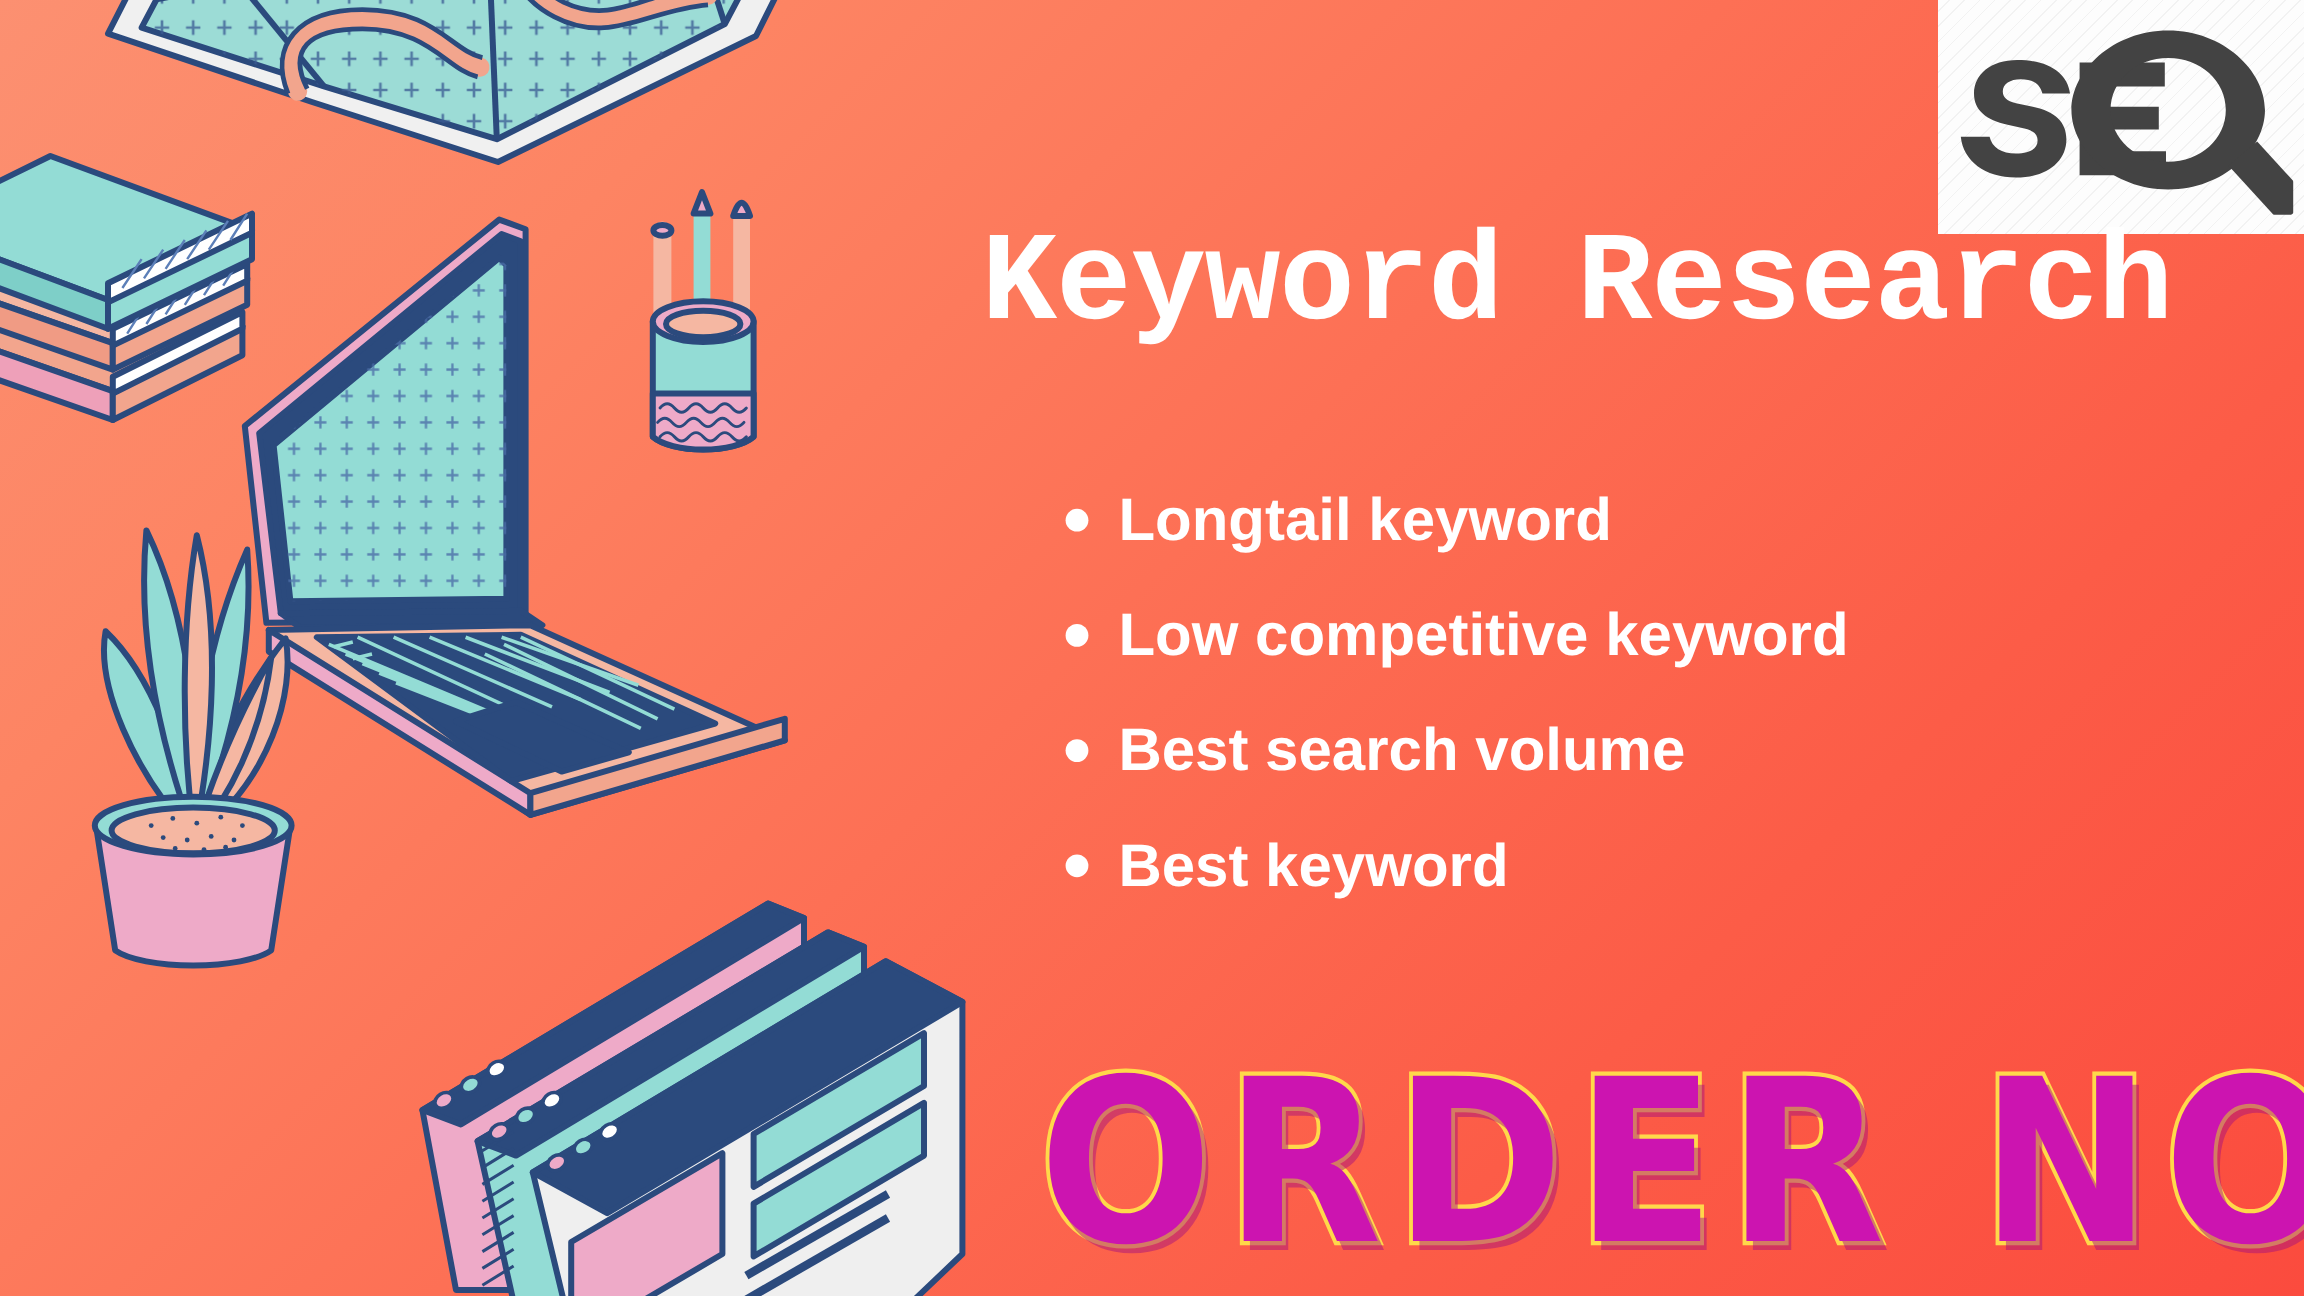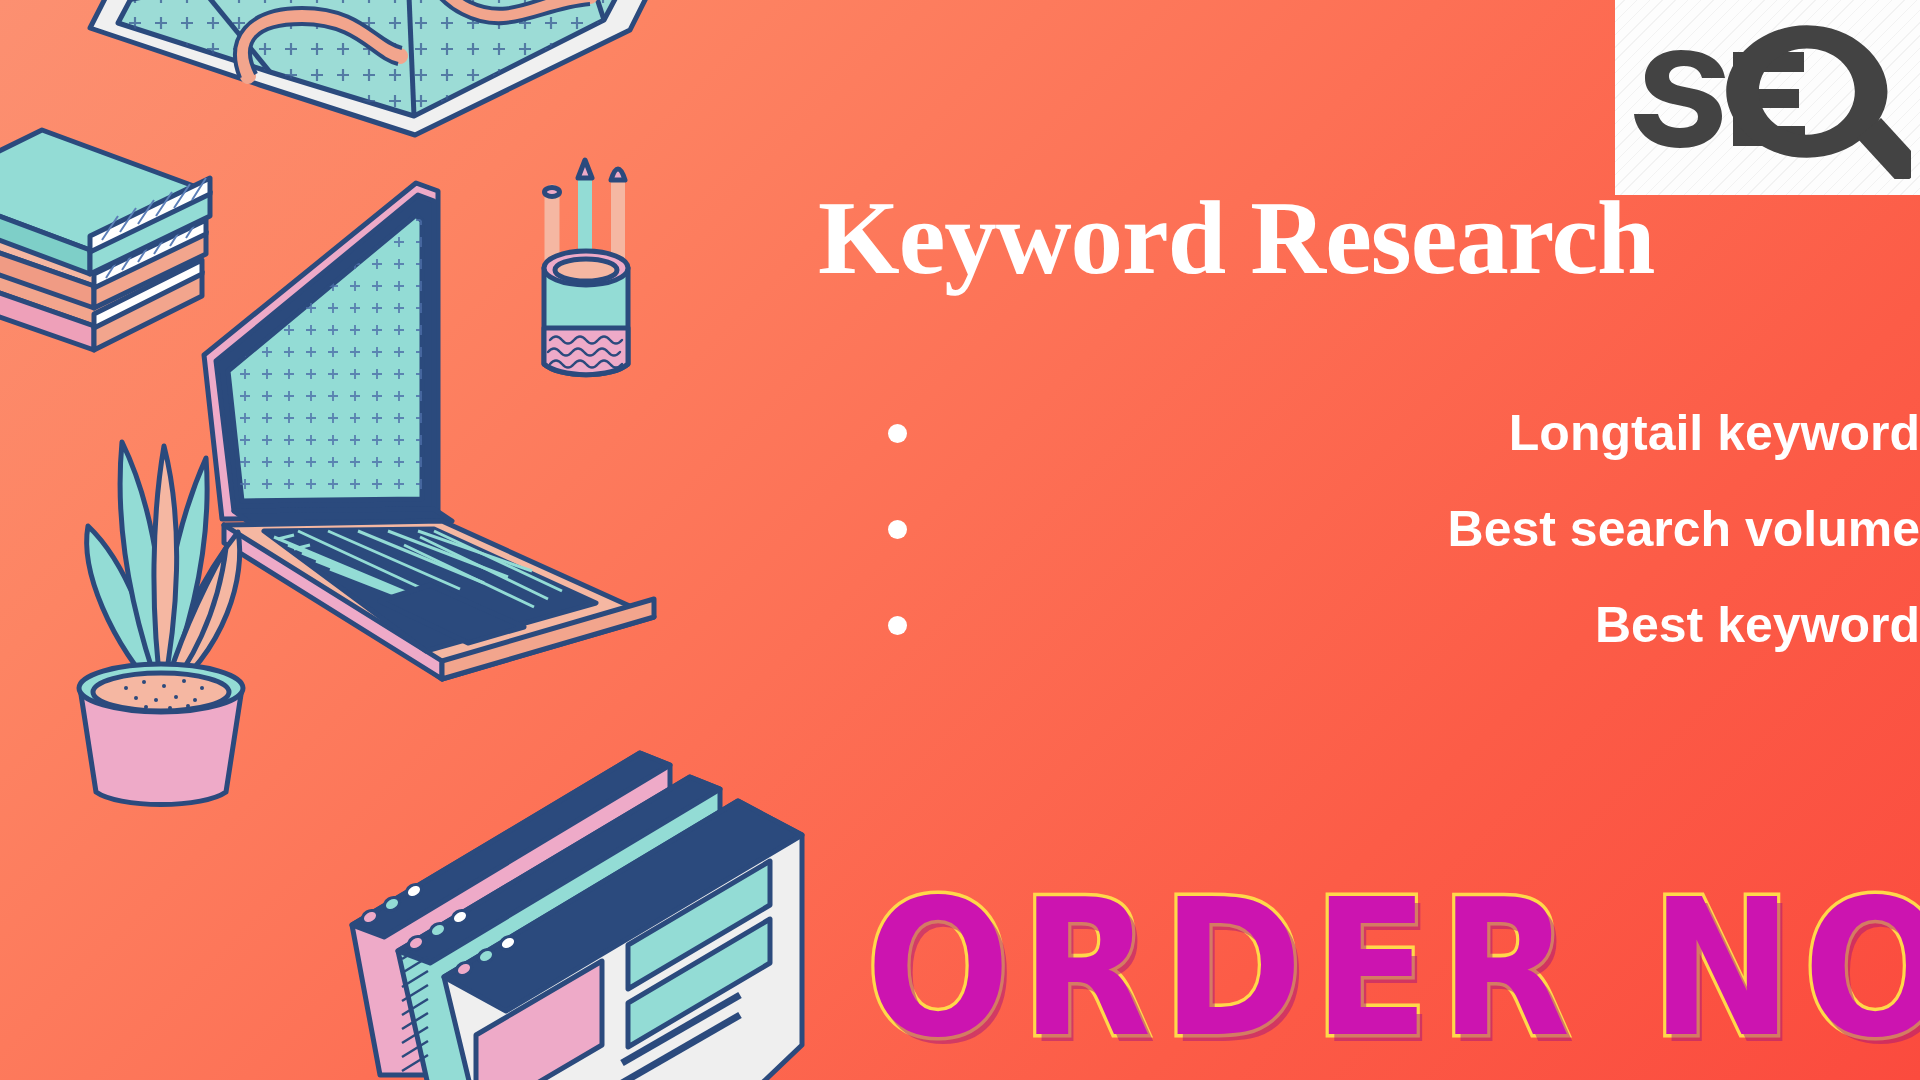--- a/index.html
+++ b/index.html
@@ -33,36 +33,36 @@
 
   
   #headline{
     position:absolute;left:818px;top:185px;
     width:1100px;
     color:#ffffff;
     font-weight:700;
     font-size:105px;
     line-height:1.0;
     letter-spacing:-1px;
-    font-family:Liberation Serif, serif;
+    font-family:Liberation Mono, monospace;
     white-space:nowrap;
     text-rendering:geometricPrecision;
   }
 
   #bullets{
     position:absolute;left:860px;top:385px;width:1060px;
     list-style:none;margin:0;padding:0;
   }
   #bullets li{
     position:relative;
     color:#ffffff;
     font-weight:700;
     font-size:50px;
     line-height:96px;
-    text-align:right;
+    text-align:left;
     padding-left:72px;
     white-space:nowrap;
   }
   #bullets li::before{
     content:"";
     position:absolute;left:28px;top:50%;
     width:19px;height:19px;margin-top:-9px;
     border-radius:50%;
     background:#ffffff;
   }
@@ -309,19 +309,20 @@
       <g fill="#434343">
         <path d="M228 124 L 252 104 L 296 152 L 272 172 Z"></path>
       </g>
     </svg>
   </div>
 
   <div id="headline">Keyword Research</div>
 
   <ul id="bullets">
     <li>Longtail keyword</li>
+    <li>Low competitive keyword</li>
     <li>Best search volume</li>
     <li>Best keyword</li>
   </ul>
 
   <div id="cta">ORDER NOW</div>
 
 </div>
 
 </body></html>

